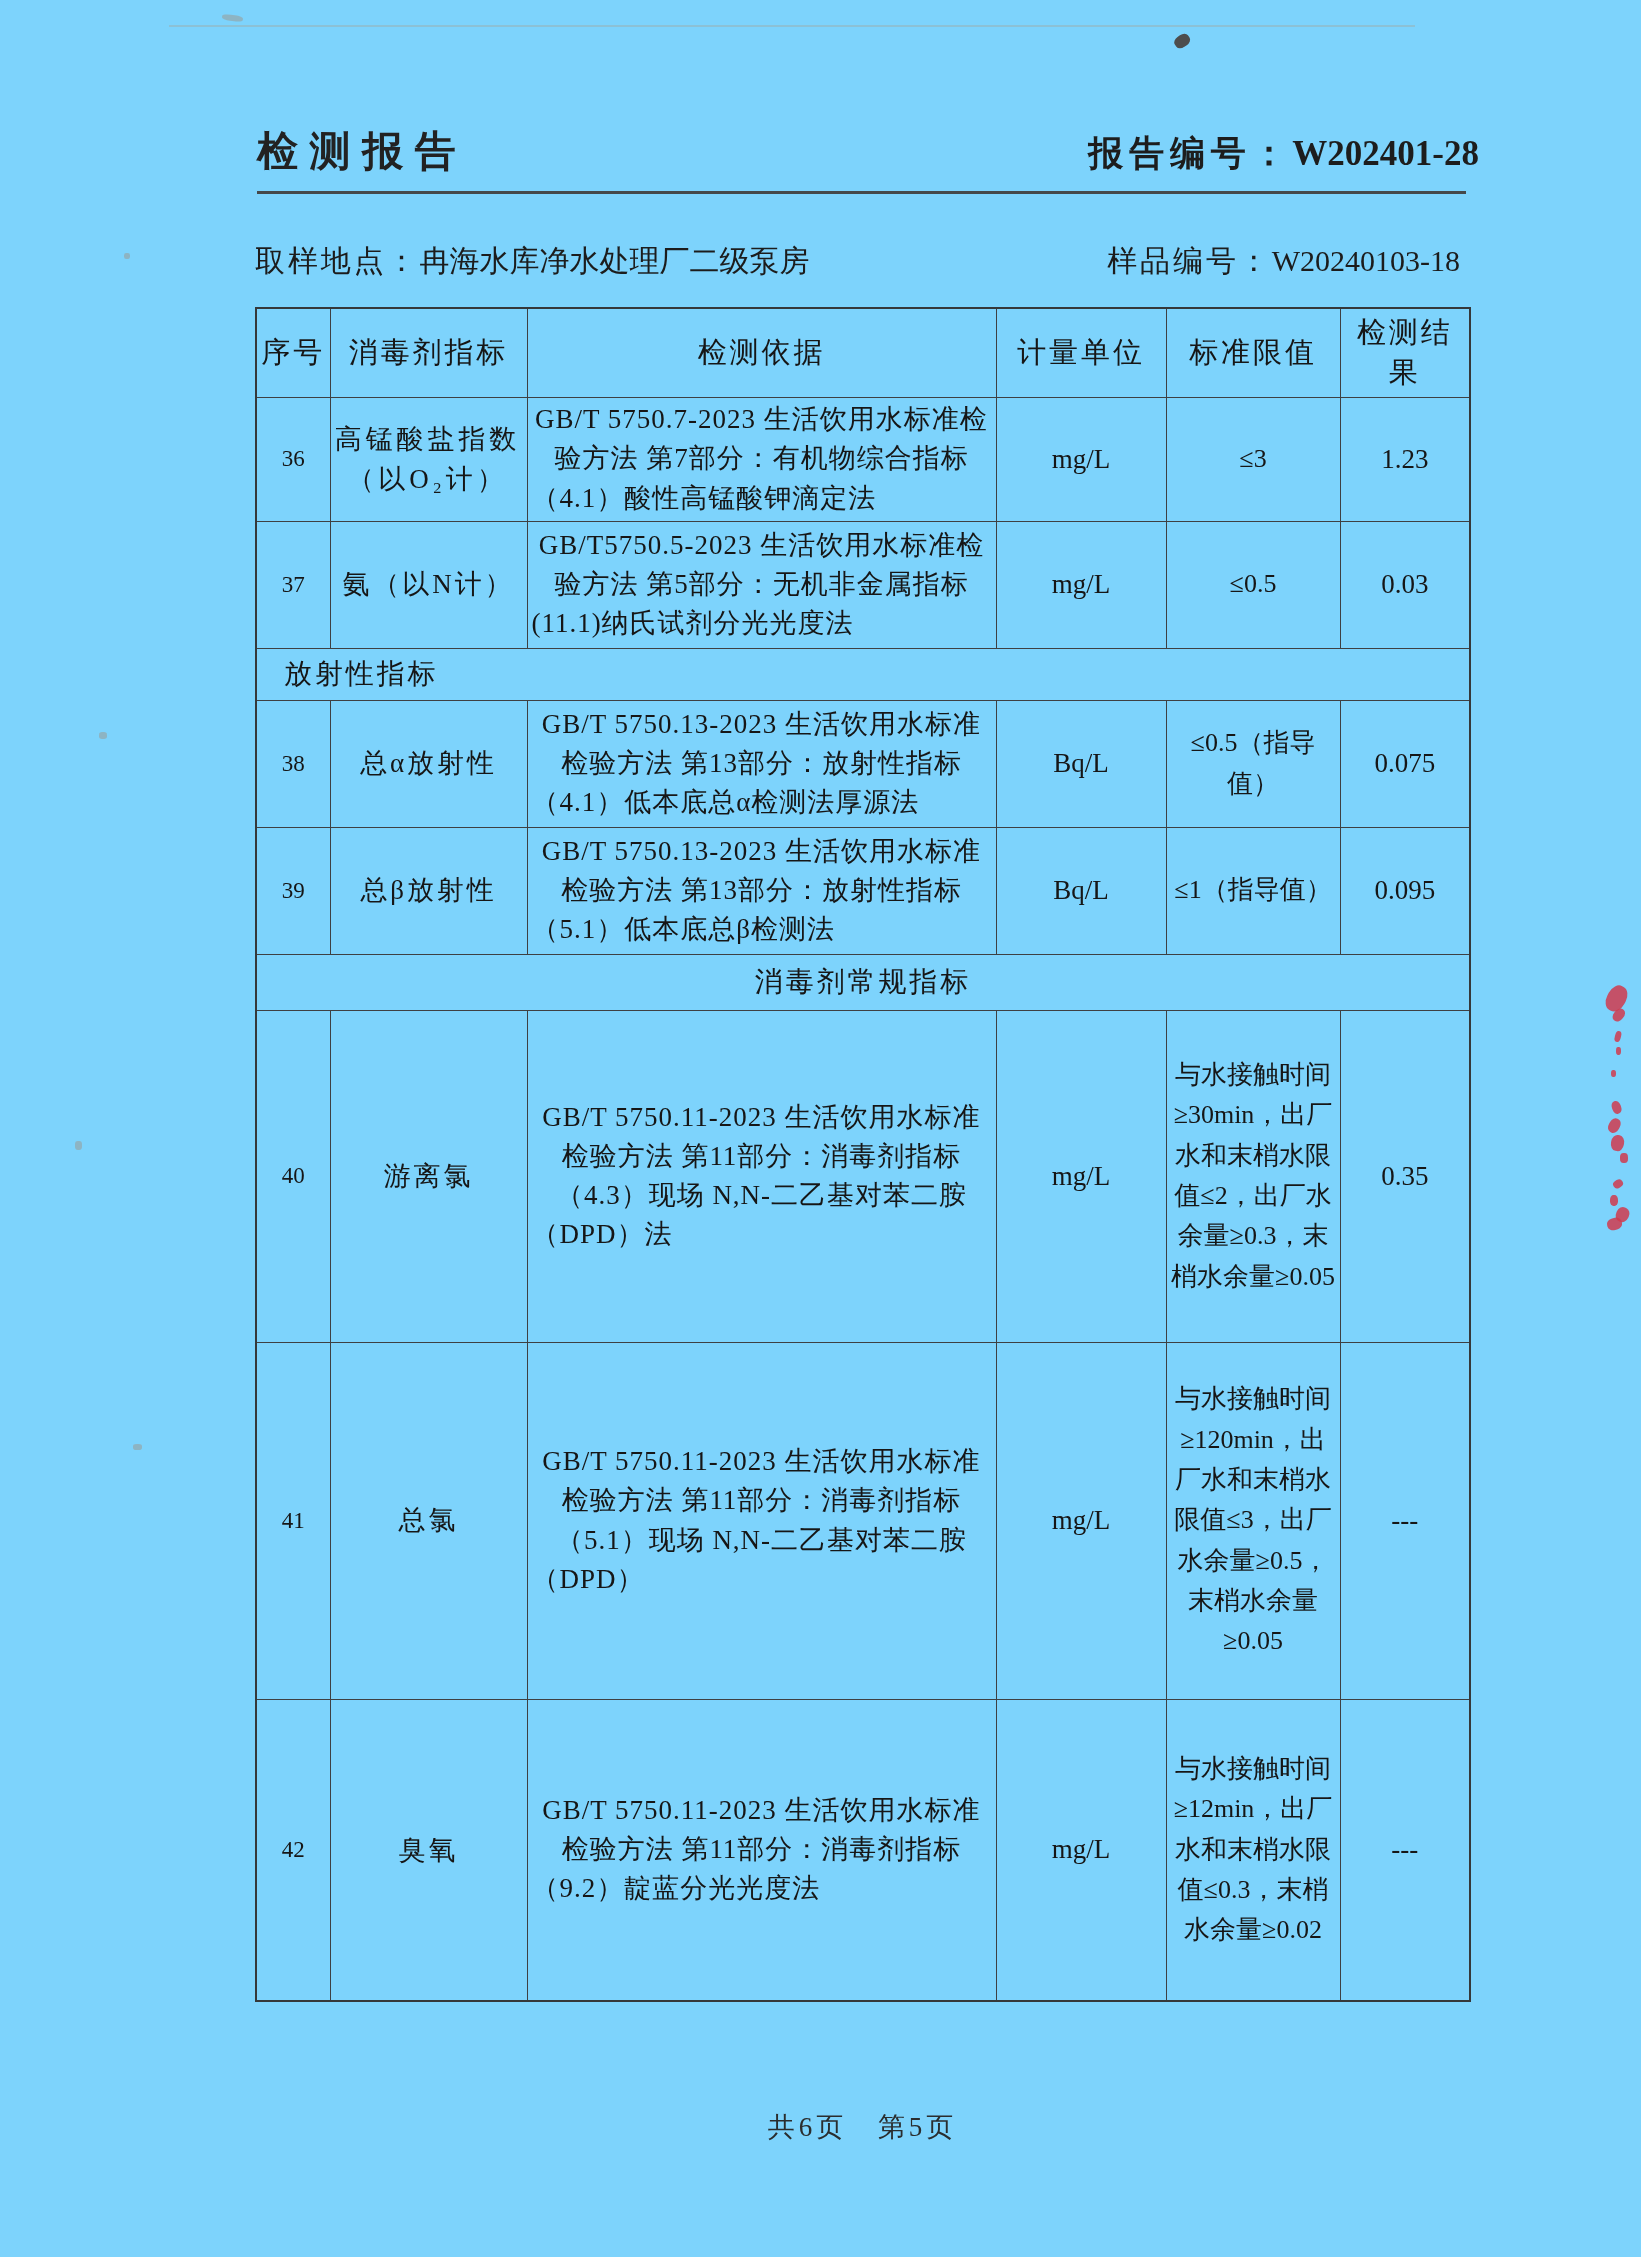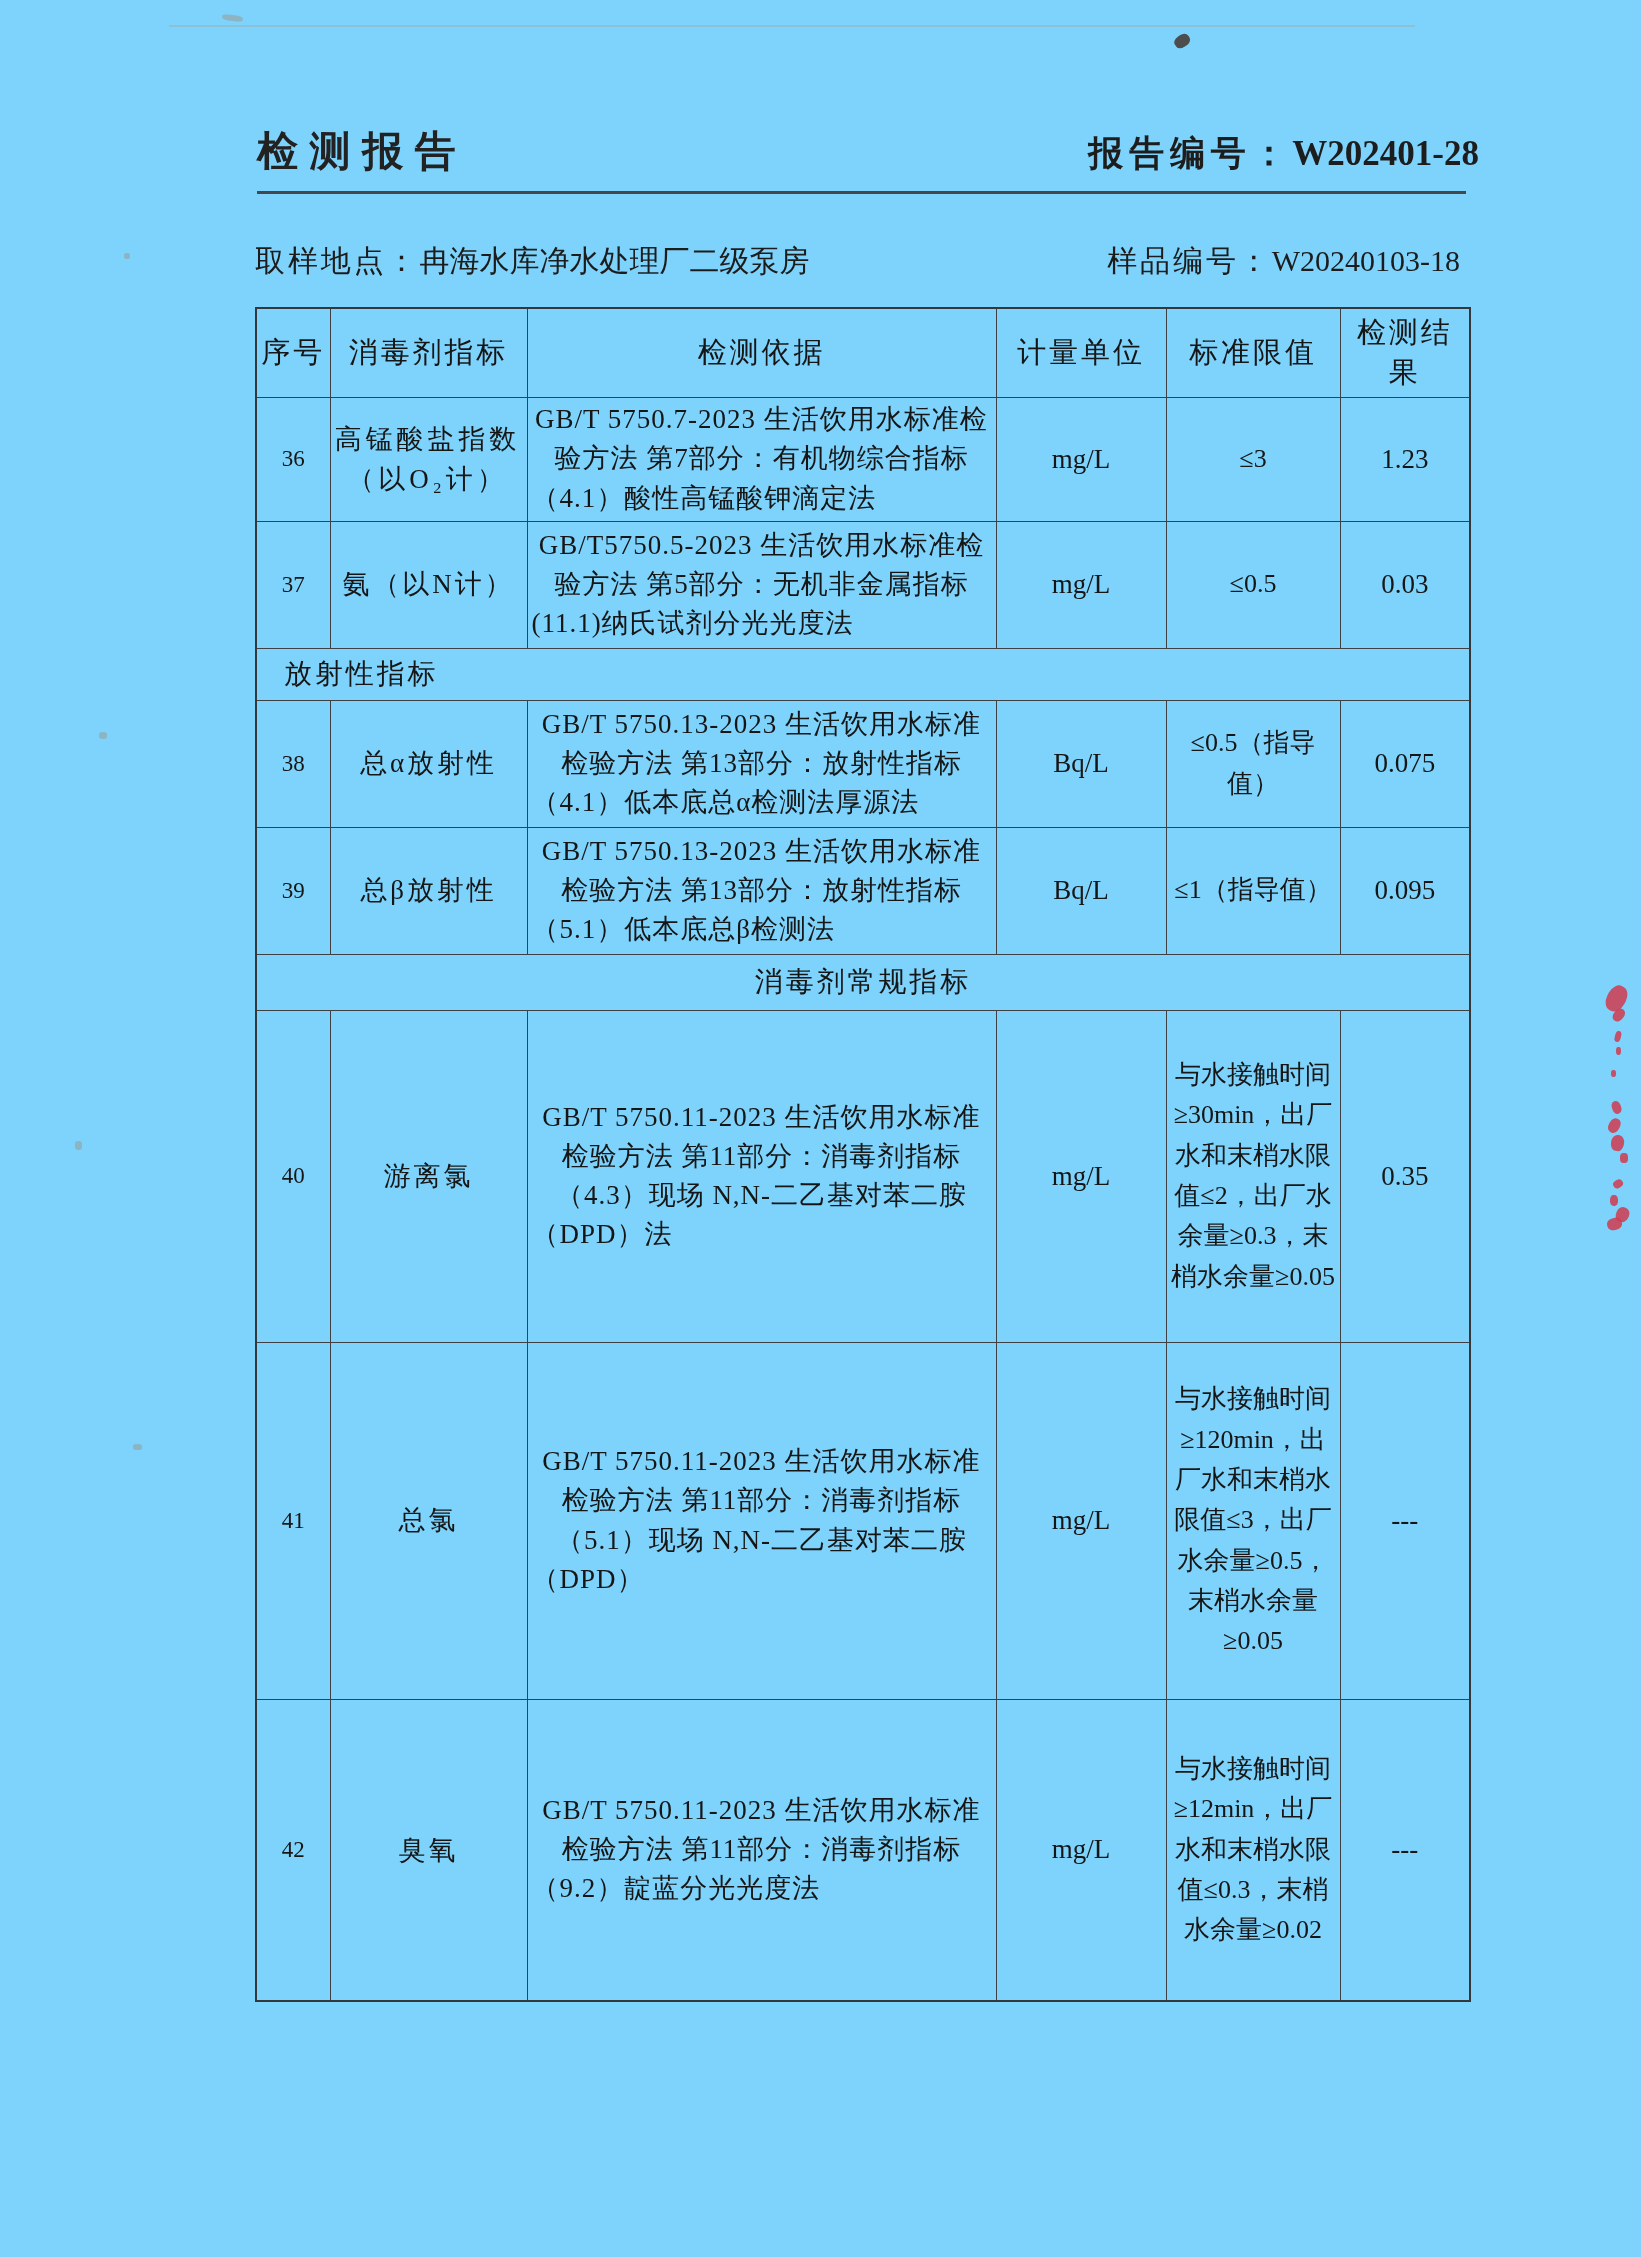--- a/index.html
+++ b/index.html
@@ -195,15 +195,16 @@
       <td class="c-no">42</td>
       <td class="c-item">臭氧</td>
       <td class="c-method">GB/T 5750.11-2023 生活饮用水标准检验方法 第11部分：消毒剂指标（9.2）靛蓝分光光度法</td>
       <td class="c-unit">mg/L</td>
       <td class="c-limit">与水接触时间≥12min，出厂水和末梢水限值≤0.3，末梢水余量≥0.02</td>
       <td class="c-result">---</td>
     </tr>
   </tbody>
     </table>
 
+  <div class="footer">共6页　第5页</div>
 
 </div>
 
 
 </body></html>

